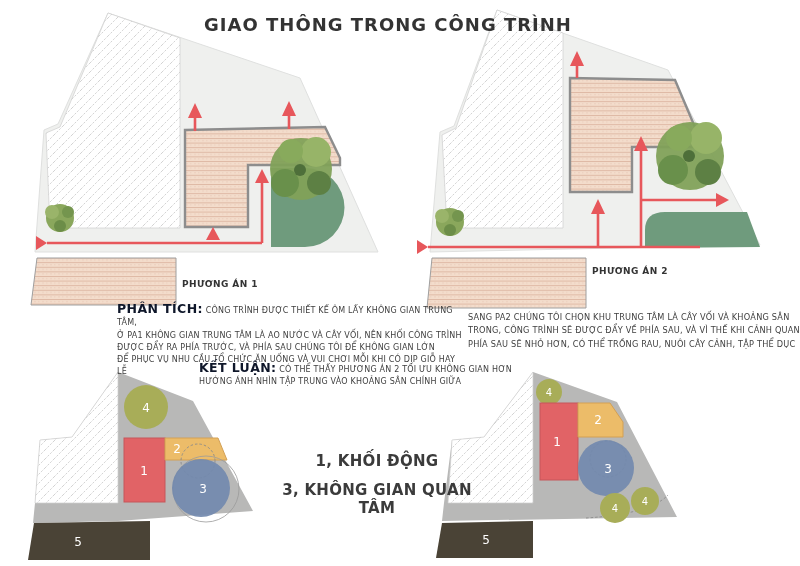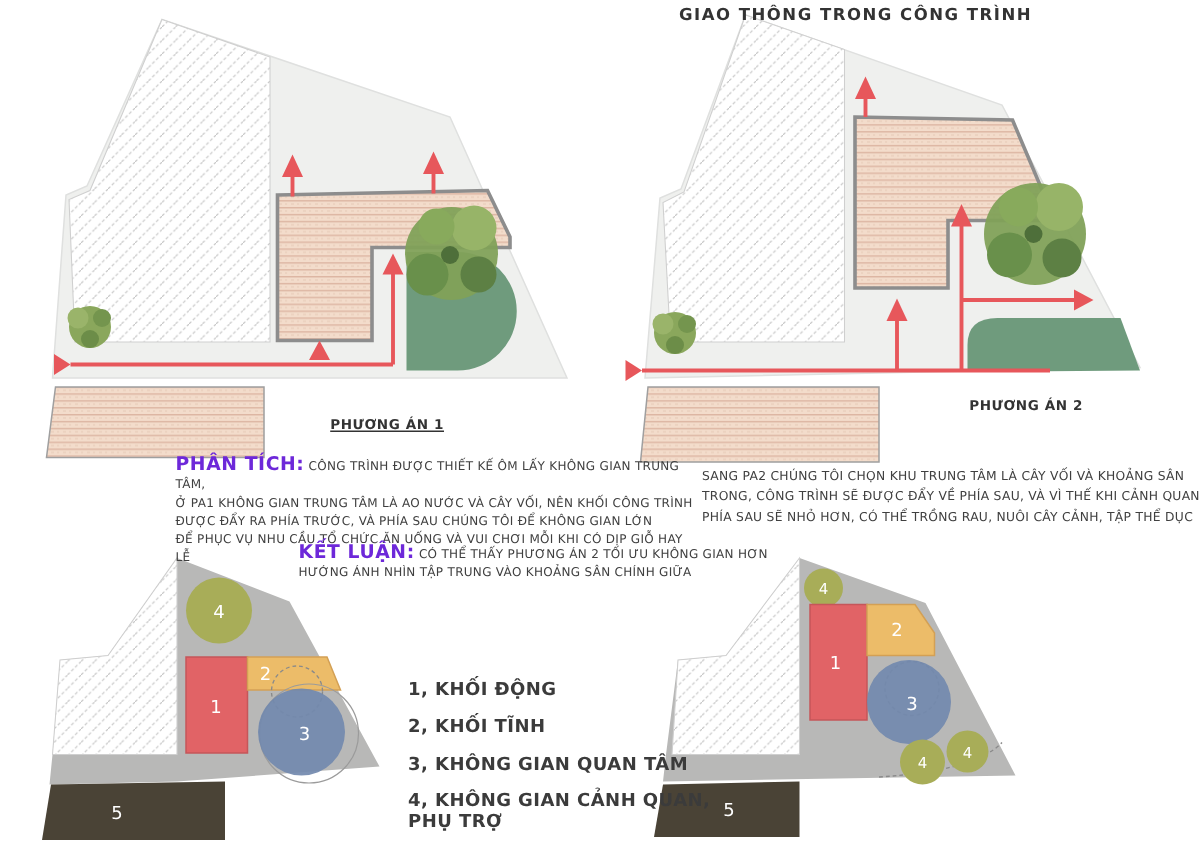--- a/index.html
+++ b/index.html
@@ -7,34 +7,34 @@
     position:relative;width:800px;height:566px;background:#ffffff;overflow:hidden;
     font-family:"DejaVu Sans","Liberation Sans",sans-serif;color:#3b3b3b;
   }
   svg{position:absolute;display:block;}
   #svg-plan1{left:0;top:0;}
   #svg-plan2{left:400px;top:0;}
   #svg-zone1{left:0;top:366px;}
   #svg-zone2{left:420px;top:366px;}
   .txt{position:absolute;}
   .title{
-    left:88px;top:3px;width:600px;text-align:right;
-    font-size:11px;font-weight:bold;letter-spacing:1px;color:#333;
+    left:88px;top:14px;width:600px;text-align:center;
+    font-size:18px;font-weight:bold;letter-spacing:1px;color:#333;
   }
-  .plan-label{width:130px;text-align:right;font-size:9px;font-weight:bold;letter-spacing:.4px;color:#333;}
-  #plan1-label{left:166px;top:279px;text-decoration:underline;}
+  .plan-label{width:130px;text-align:left;font-size:9px;font-weight:bold;letter-spacing:.4px;color:#333;}
+  #plan1-label{left:182px;top:279px;}
   #plan2-label{left:592px;top:266px;}
   .para{font-size:8px;line-height:12.3px;letter-spacing:.2px;color:#404040;}
-  .para .h{font-size:12.5px;font-weight:bold;color:#6d28d9;letter-spacing:.4px;}
+  .para .h{font-size:12.5px;font-weight:bold;color:#0f172a;letter-spacing:.4px;}
   .pre{white-space:pre-line;}
   #analysis{left:117px;top:303px;width:346px;}
   #analysis-pa2{left:468px;top:311px;width:336px;line-height:13.4px;font-size:8.2px;}
   #conclusion{left:199px;top:362px;width:320px;}
   .legend{left:272px;top:452px;width:210px;}
-  .legend .item{font-size:12px;font-weight:bold;letter-spacing:.3px;color:#3b3b3b;margin-bottom:10.8px;}
+  .legend .item{font-size:15px;font-weight:bold;letter-spacing:.3px;color:#3b3b3b;margin-bottom:10.8px;text-align:center;}
   .znum{font-size:12px;fill:#ffffff;}
   .znum-sm{font-size:10px;fill:#ffffff;}
 </style>
 </head>
 <body>
 
 <div id="board">
 
   <svg width="0" height="0" aria-hidden="true">
     <defs>
@@ -191,18 +191,16 @@
   </div>
 
   <div class="txt para" id="conclusion">
     <span class="h">KẾT LUẬN:</span>
     <span class="pre">CÓ THỂ THẤY PHƯƠNG ÁN 2 TỐI ƯU KHÔNG GIAN HƠN
 HƯỚNG ÁNH NHÌN TẬP TRUNG VÀO KHOẢNG SÂN CHÍNH GIỮA</span>
   </div>
 
   <div class="txt legend">
     <div class="item">1, KHỐI ĐỘNG</div>
-    <div class="item">2, KHỐI TĨNH</div>
     <div class="item">3, KHÔNG GIAN QUAN TÂM</div>
-    <div class="item">4, KHÔNG GIAN CẢNH QUAN, PHỤ TRỢ</div>
   </div>
 
 </div>
 
 </body></html>

